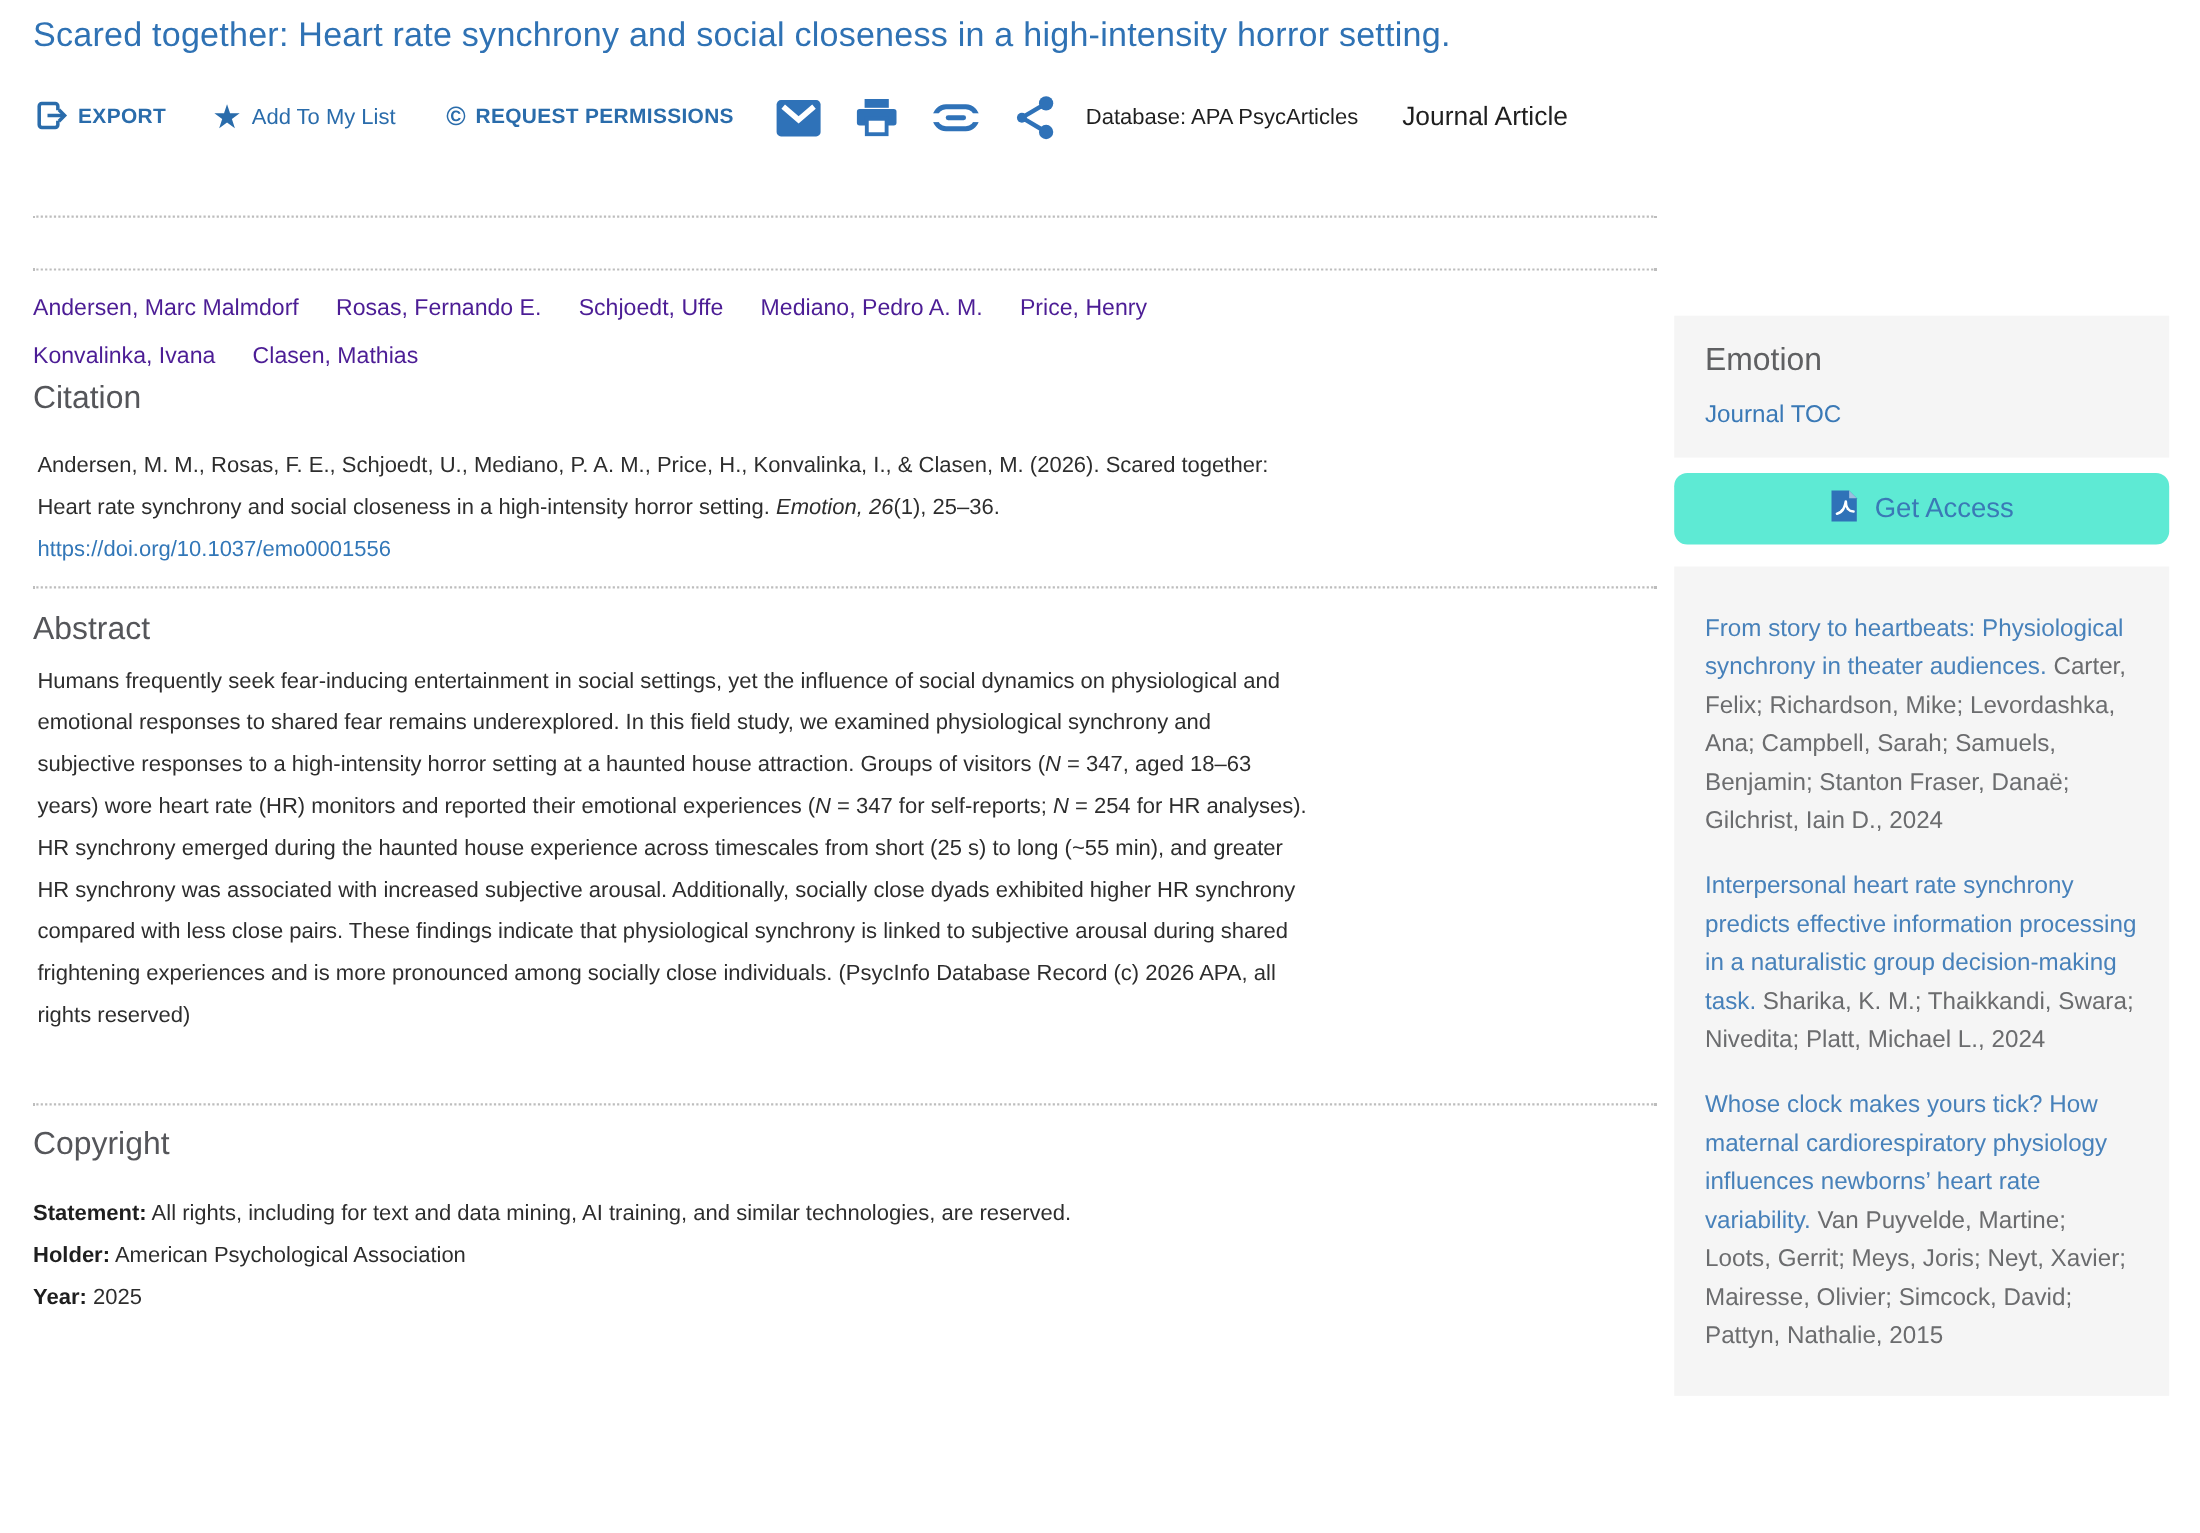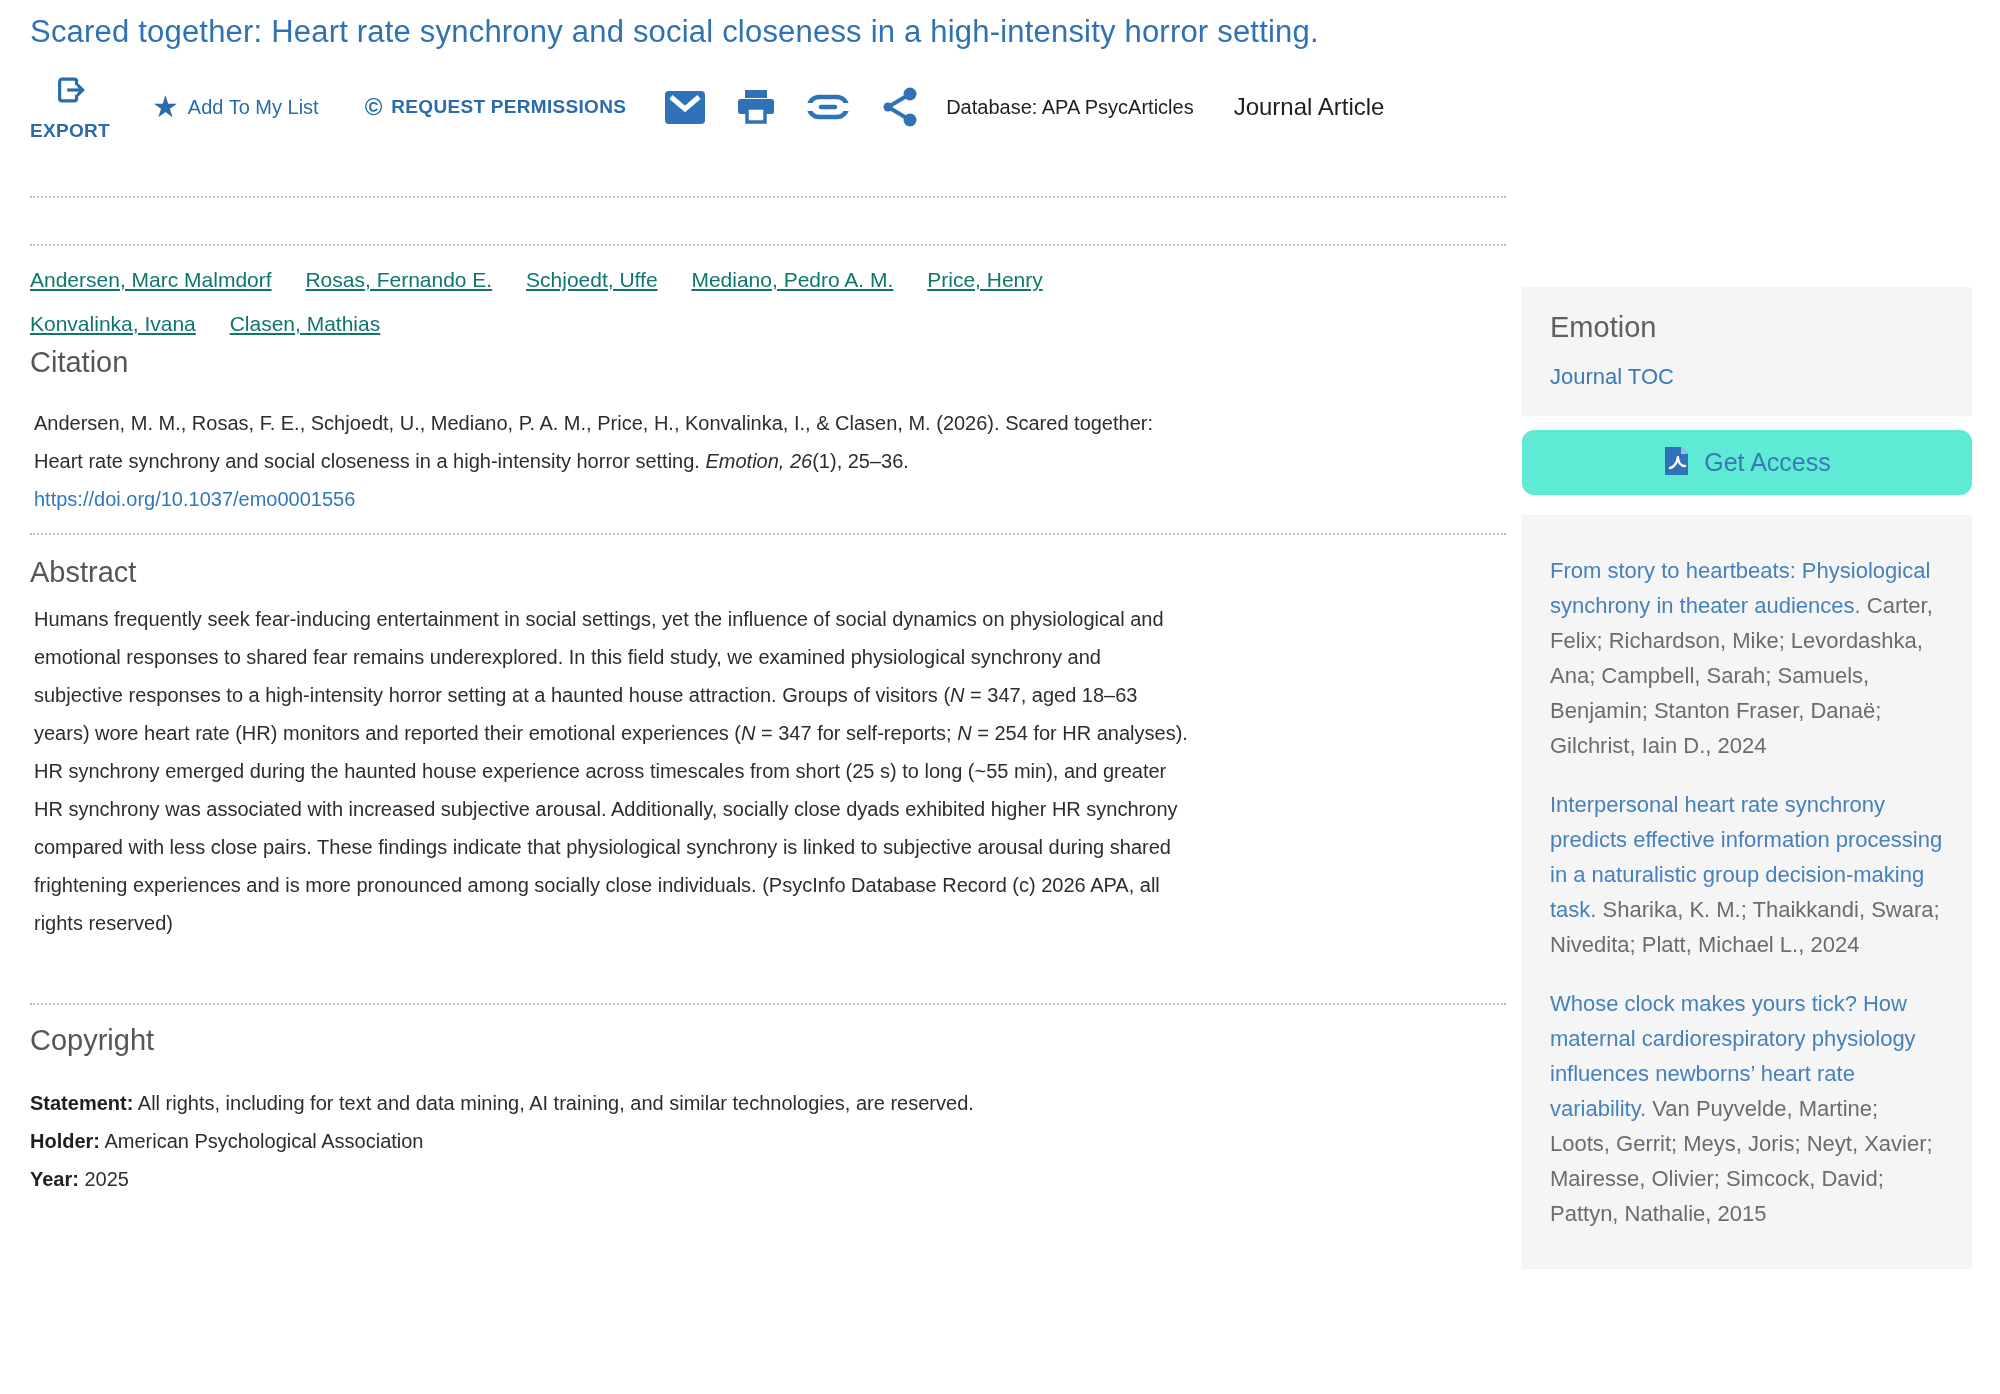--- a/index.html
+++ b/index.html
@@ -11,35 +11,35 @@
   .title{position:absolute;left:0;top:14px;margin:0;font-size:31px;font-weight:400;
          color:#2f72b4;letter-spacing:0.2px;white-space:nowrap;}
 
   
   .toolbar{position:absolute;left:0;top:84px;height:46px;display:flex;align-items:center;}
   .tool-btn{display:flex;align-items:center;gap:9px;color:#2a6cab;cursor:pointer;}
   .tool-btn .lbl-bold{font-size:19px;font-weight:700;letter-spacing:0.3px;}
   .tool-btn .lbl-reg{font-size:20px;font-weight:400;}
   .glyph-star{font-size:30px;line-height:30px;color:#2a6cab;}
   .glyph-copy{font-size:24px;font-weight:700;line-height:24px;color:#2a6cab;}
-  .sep-export{margin-right:42px;flex-direction:column;}
+  .sep-export{margin-right:42px;}
   .sep-list{margin-right:46px;}
   .sep-perm{margin-right:38px;}
   .icon-row{display:flex;align-items:center;gap:30px;margin-right:28px;}
   .icon-row svg{display:block;cursor:pointer;}
   .db-text{font-size:20px;color:#1f1f1f;margin-right:40px;white-space:nowrap;}
   .doc-type{font-size:24px;color:#1f1f1f;white-space:nowrap;}
 
   
   .dotted{position:absolute;left:0;width:1476px;border-top:2px dotted #bdbdbd;height:0;}
   .d1{top:196px;} .d2{top:244px;} .d3{top:533px;} .d4{top:1003px;}
 
   
   .authors{position:absolute;left:0;top:258px;max-width:1150px;font-size:21px;line-height:44px;}
-  .authors a{color:#0f766e;text-decoration:underline;margin-right:28px;cursor:pointer;
+  .authors a{color:#4c1d95;margin-right:28px;cursor:pointer;
              overflow-wrap:anywhere;text-align:center;}
 
   
   .sec-h{position:absolute;left:0;margin:0;font-size:29px;font-weight:400;color:#55565a;}
   .h-citation{top:346px;} .h-abstract{top:556px;} .h-copyright{top:1024px;}
 
   
   .bodytext{position:absolute;left:0;max-width:1160px;font-size:20px;line-height:38px;
             color:#2d2d2d;margin:4px;}
   .p-citation{top:400px;}

